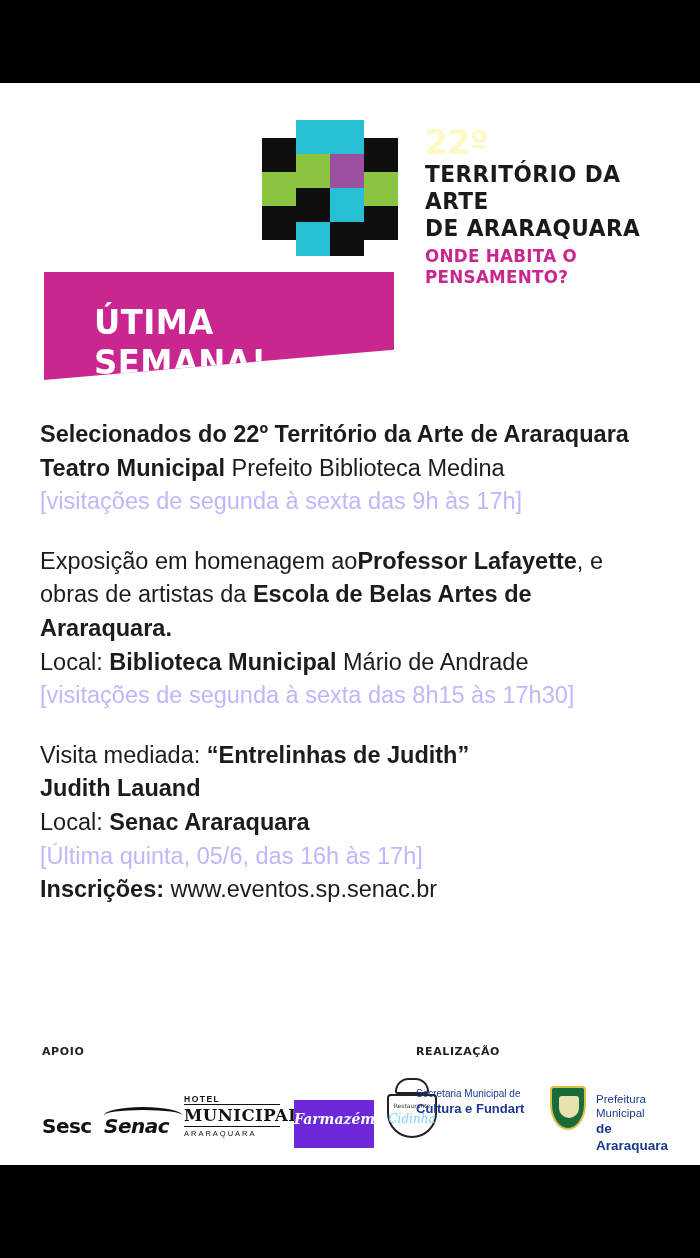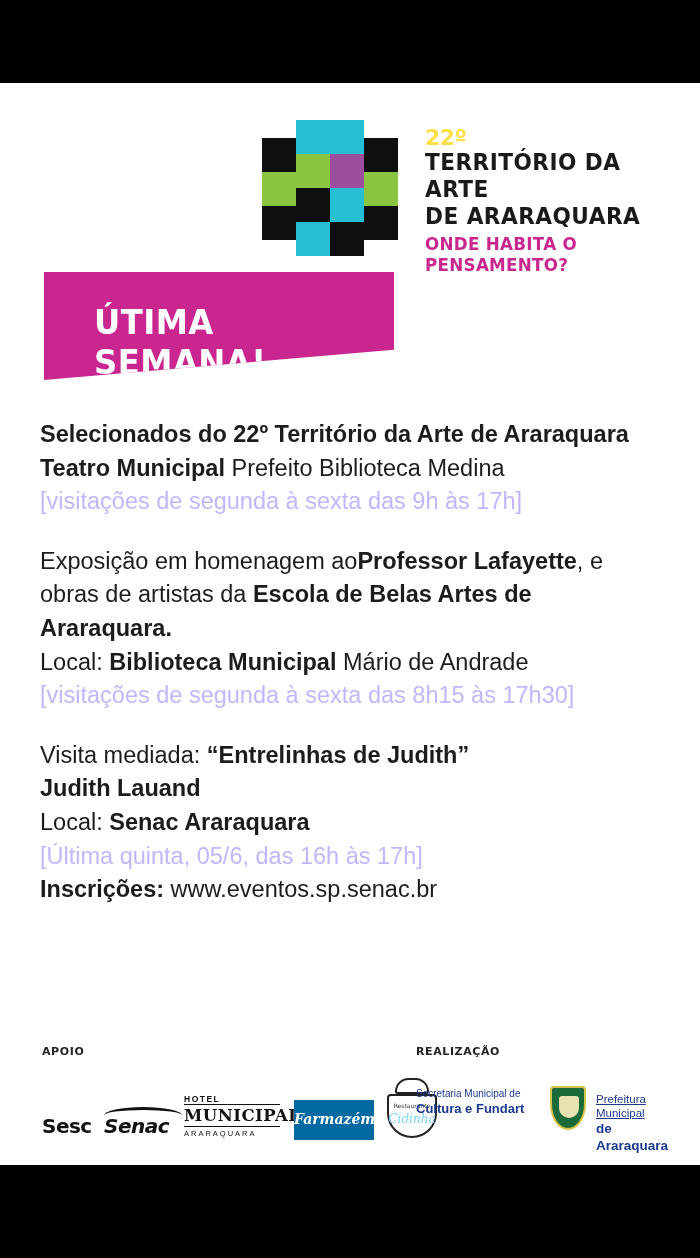--- a/index.html
+++ b/index.html
@@ -35,23 +35,23 @@
   .logo-mark div { position:absolute; }
 
   .brand {
     position:absolute;
     left:425px; top:24px;
     width:265px;
   }
   .brand .num {
     font-family:"DejaVu Sans", sans-serif;
     font-weight:bold;
-    font-size:22px;
+    font-size:33px;
     letter-spacing:-0.5px;
-    color:#fde047;
+    color:#fef9c3;
     line-height:1.05;
   }
   .brand .l1, .brand .l2 {
     font-family:"DejaVu Sans", sans-serif;
     font-weight:bold;
     font-size:23px;
     letter-spacing:0.5px;
     color:#1a1a1a;
     line-height:1.18;
     transform:scaleX(0.94);
@@ -166,22 +166,22 @@
     font-family:"DejaVu Serif", serif;
     font-size:16.5px; font-weight:bold; letter-spacing:0.5px;
     border-top:1.5px solid #111;
     border-bottom:1.5px solid #111;
     padding:1px 0;
   }
   .hotel .t3 { font-size:7.5px; letter-spacing:2px; margin-top:2px; }
 
   .farmazem {
     left:258px; top:30px;
-    width:80px; height:40px;
-    background:#0369a1;
+    width:80px; height:48px;
+    background:#6d28d9;
     color:#fff;
     text-decoration:underline;
   }
   .farmazem span {
     position:absolute;
     left:0; right:0; top:11px;
     text-align:center;
     font-family:"DejaVu Serif", serif;
     font-style:italic;
     font-weight:bold;
@@ -250,21 +250,21 @@
     width:20px; height:22px;
     background:#e8e2b0;
     border-radius:3px 3px 10px 10px;
   }
   .pref .txt {
     position:absolute;
     left:46px; top:10px;
     color:#1b3a8f;
     line-height:1.25;
   }
-  .pref .p1 { font-size:11.5px;text-decoration:underline; }
+  .pref .p1 { font-size:11.5px; }
   .pref .p2 { font-size:13.5px; font-weight:bold; }
 </style>
 </head>
 <body>
 
 <div id="poster">
 
   <div class="sheet"></div>
 
   <div class="header">

